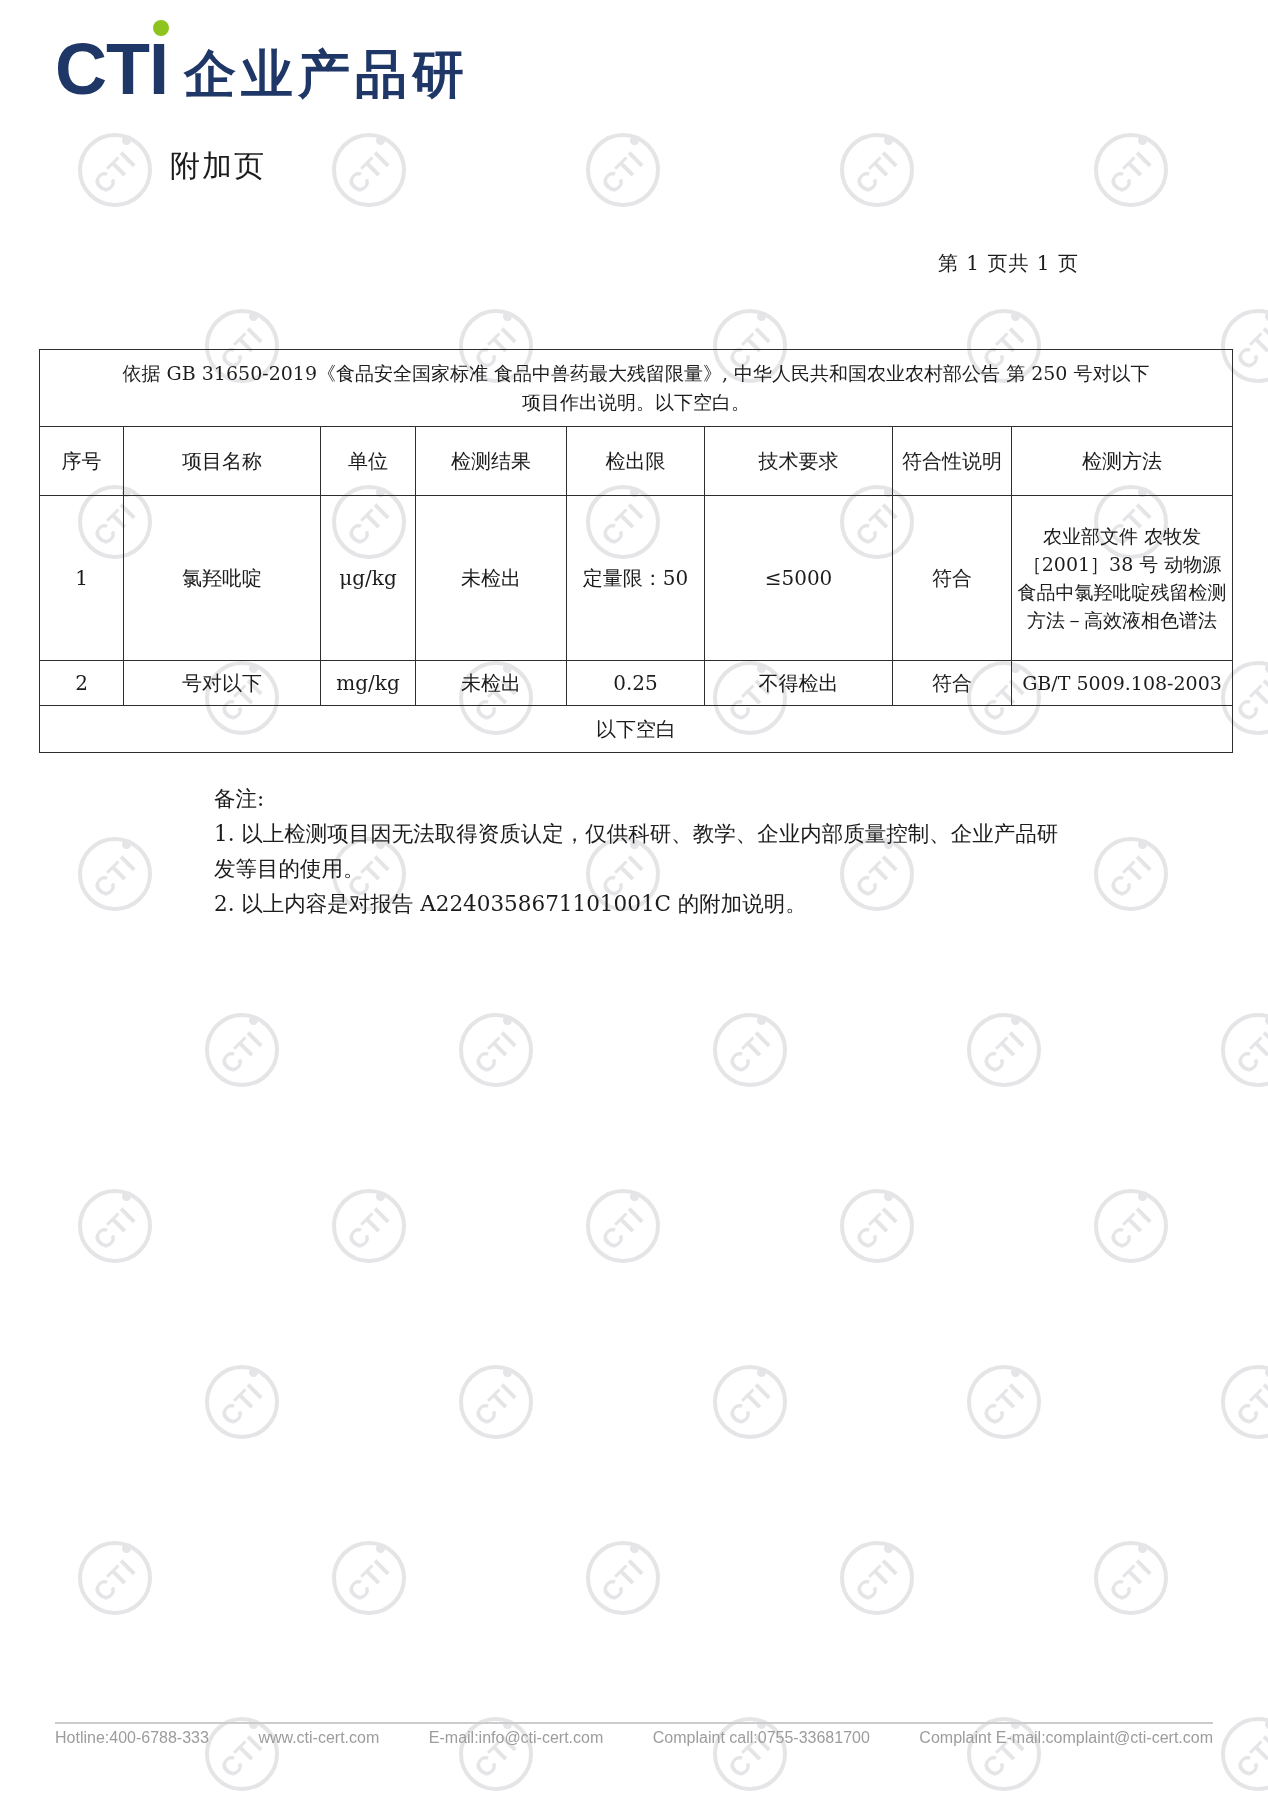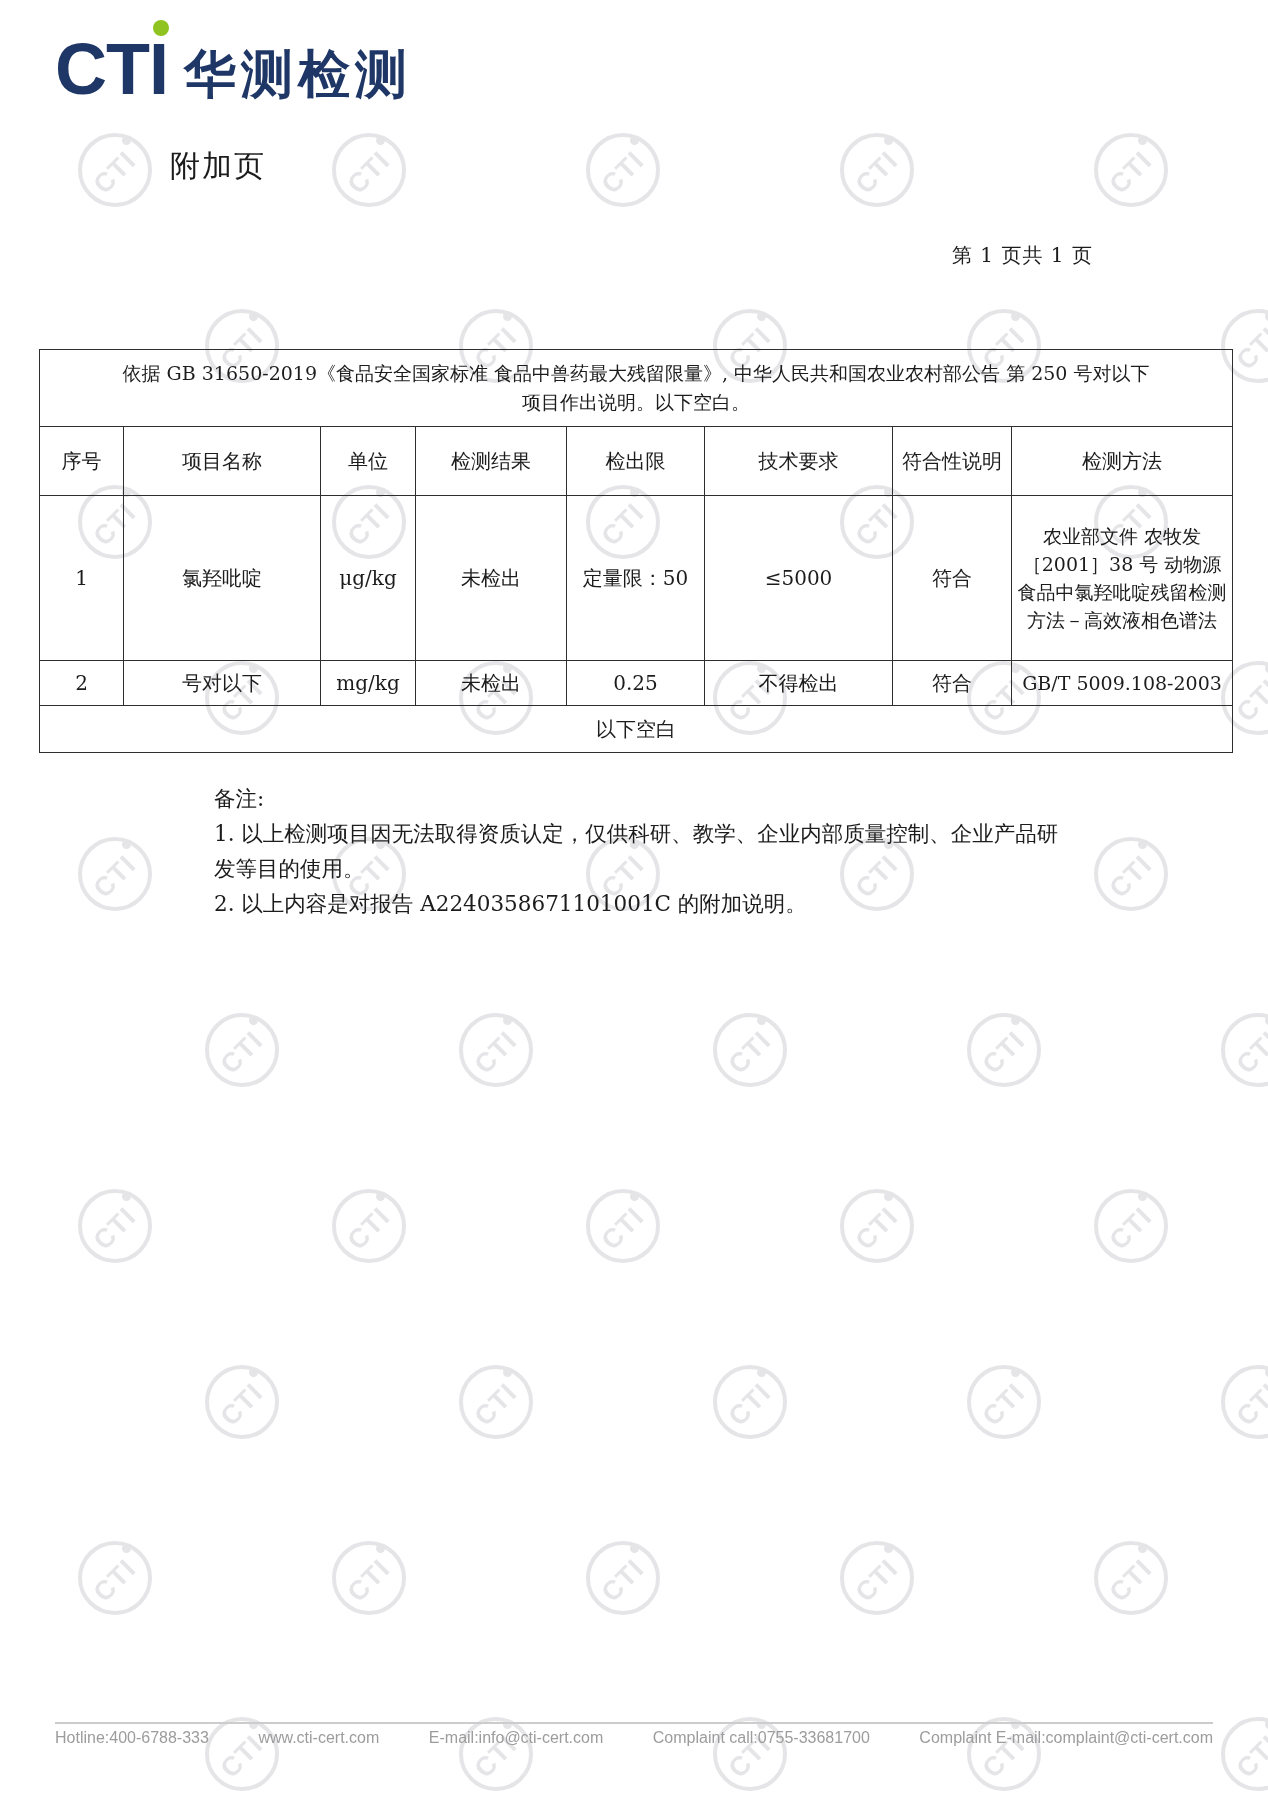--- a/index.html
+++ b/index.html
@@ -43,21 +43,21 @@
     font-family:"Liberation Sans","DejaVu Sans",sans-serif;
     font-weight:bold;font-size:52px;line-height:1;letter-spacing:5px;
     margin-left:16px;margin-bottom:2px;
   }
   
   .heading{
     position:absolute;left:170px;top:146px;
     font-size:30px;font-weight:normal;letter-spacing:2px;
   }
   .page-indicator{
-    position:absolute;left:938px;top:242px;font-size:20px;letter-spacing:1px;margin-left:14px;
+    position:absolute;left:938px;top:250px;font-size:20px;letter-spacing:1px;
   }
   
   .report-table{
     position:absolute;left:39px;top:349px;width:1193px;
     border-collapse:collapse;table-layout:fixed;
     font-size:20px;
   }
   .report-table td{
     border:1.6px solid #2e2e2e;text-align:center;vertical-align:middle;
     padding:3px 4px;background:transparent;
@@ -290,21 +290,21 @@
       <div class="wm" style="left: 1258px; top: 1754px;">
         <span class="wm-t">CTI</span>
         <span class="wm-d"></span>
       </div>
     </div>
 
   <div class="content">
 
     <div class="logo">
       <div class="logo-cti" style="color: rgb(31, 55, 102);"><span>CT</span><span class="logo-iwrap">I<span class="logo-dot" style="background: rgb(143, 195, 31);"></span></span></div>
-      <div class="logo-cn" style="color: rgb(31, 55, 102);">华测检测</div>
+      <div class="logo-cn" style="color: rgb(31, 55, 102);">企业产品研</div>
     </div>
 
     <div class="heading">附加页</div>
 
     <div class="page-indicator">第 1 页共 1 页</div>
 
     <table class="report-table">
       <colgroup>
         <col style="width:84px">
           <col style="width:197px">

